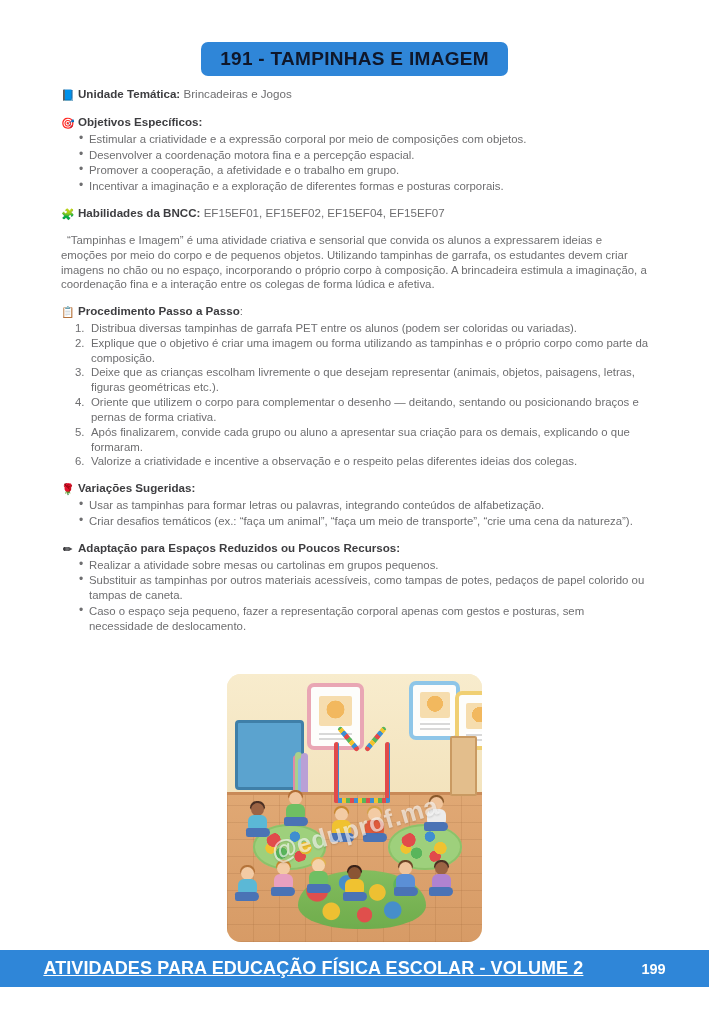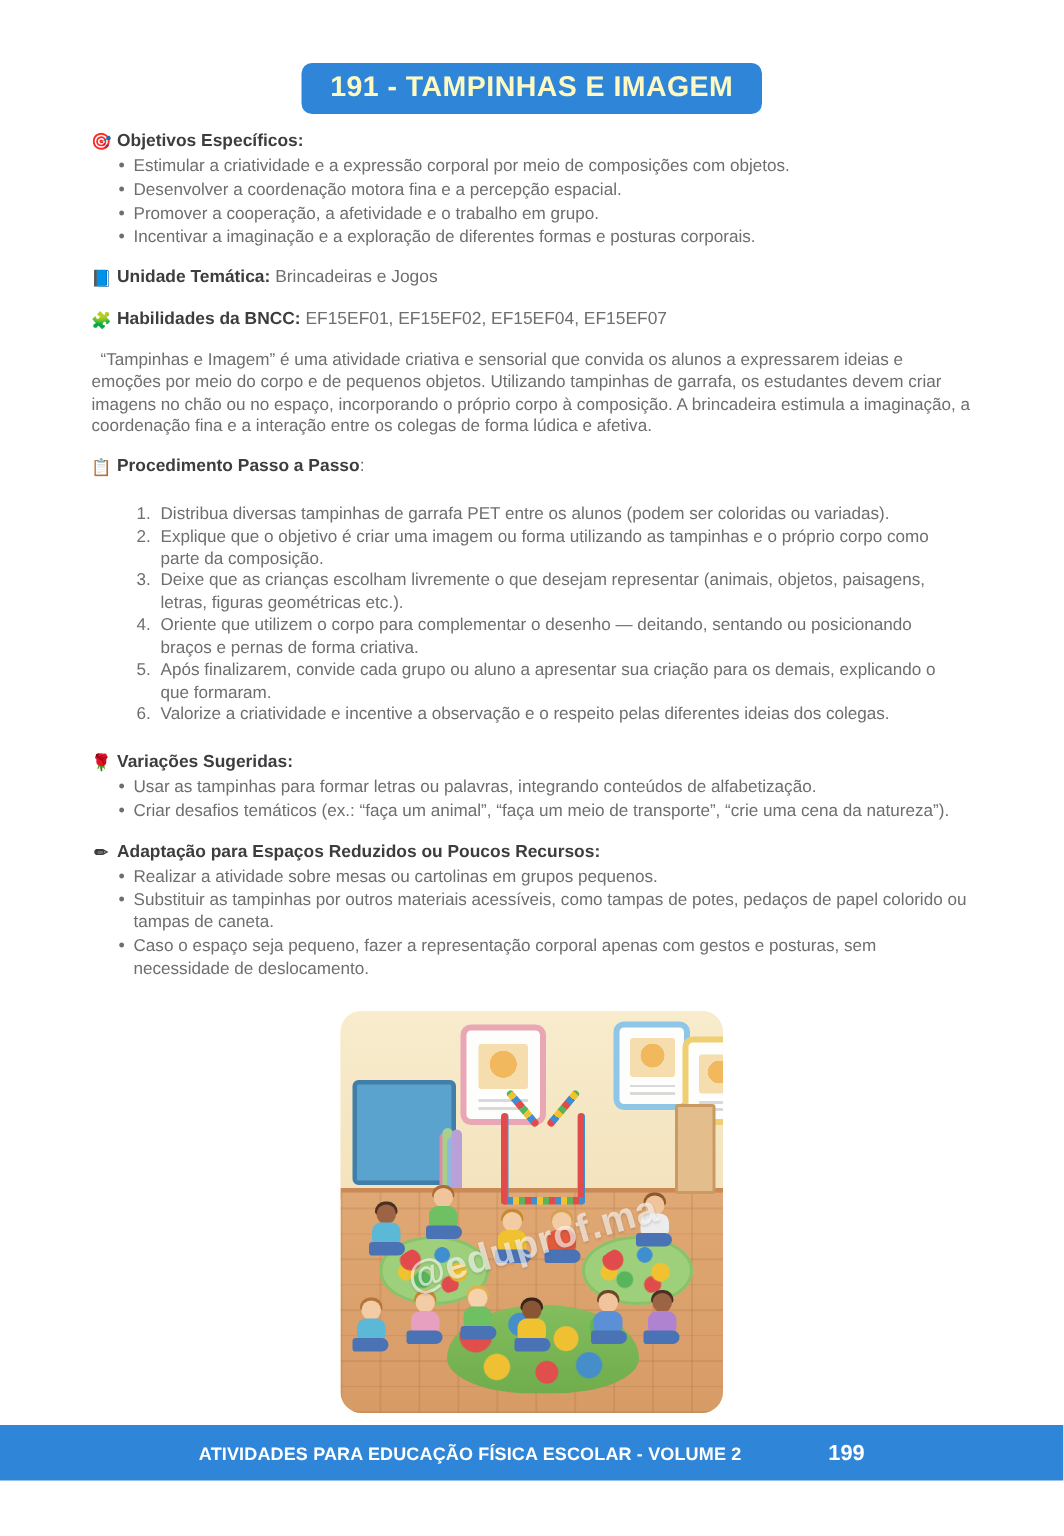--- a/index.html
+++ b/index.html
@@ -25,21 +25,21 @@
   .title-wrap {
     position: absolute;
     top: 42px;
     left: 0;
     width: 709px;
     text-align: center;
   }
   .title-badge {
     display: inline-block;
     background: #2f86d8;
-    color: #fef9c3;
+    color: #0f172a;
     font-size: 19px;
     font-weight: bold;
     letter-spacing: .3px;
     padding: 7px 19px 8px 19px;
     border-radius: 7px;
     line-height: 1;
   }
 
   
   .content {
@@ -96,21 +96,21 @@
   ul.bullets li:before {
     content: "\2022";
     position: absolute;
     left: 0;
     top: -1px;
     color: #6e6e70;
     font-size: 12px;
   }
 
   ol.steps {
-    margin: 16px;
+    margin: 0;
     padding: 0;
     list-style: none;
     counter-reset: stepc;
   }
   ol.steps li {
     position: relative;
     counter-increment: stepc;
     font-size: 11.4px;
     line-height: 1.3;
     color: #6e6e70;
@@ -308,58 +308,59 @@
   }
   .footer-inner {
     position: absolute;
     left: 0; top: 0; width: 100%; height: 100%;
     display: flex;
     align-items: center;
     justify-content: center;
     gap: 26px;
   }
   .footer-title {
-    font-size: 12px;
+    font-size: 18px;
     font-weight: bold;
     letter-spacing: .1px;
+    text-decoration: underline;
   }
   .footer-page {
     font-size: 14.5px;
     font-weight: bold;
     margin-left: 32px;
   }
 </style>
 </head>
 <body>
 
 <div class="page">
 
   <div class="title-wrap">
     <span class="title-badge">191 - TAMPINHAS E IMAGEM</span>
   </div>
 
   <div class="content">
+
+    <div class="section">
+      <p class="sec-head">
+        <span class="ico">📘</span><span>Unidade Temática:</span>
+        <span class="normal">Brincadeiras e Jogos</span>
+      </p>
+    </div>
 
     <div class="section">
       <p class="sec-head">
         <span class="ico">🎯</span><span>Objetivos Específicos:</span>
       </p>
       <ul class="bullets">
         <li>Estimular a criatividade e a expressão corporal por meio de composições com objetos.</li>
         <li>Desenvolver a coordenação motora fina e a percepção espacial.</li>
         <li>Promover a cooperação, a afetividade e o trabalho em grupo.</li>
         <li>Incentivar a imaginação e a exploração de diferentes formas e posturas corporais.</li>
       </ul>
-    </div>
-
-    <div class="section">
-      <p class="sec-head">
-        <span class="ico">📘</span><span>Unidade Temática:</span>
-        <span class="normal">Brincadeiras e Jogos</span>
-      </p>
     </div>
 
     <div class="section">
       <p class="sec-head">
         <span class="ico">🧩</span><span>Habilidades da BNCC:</span>
         <span class="normal">EF15EF01, EF15EF02, EF15EF04, EF15EF07</span>
       </p>
     </div>
 
     <div class="section">

